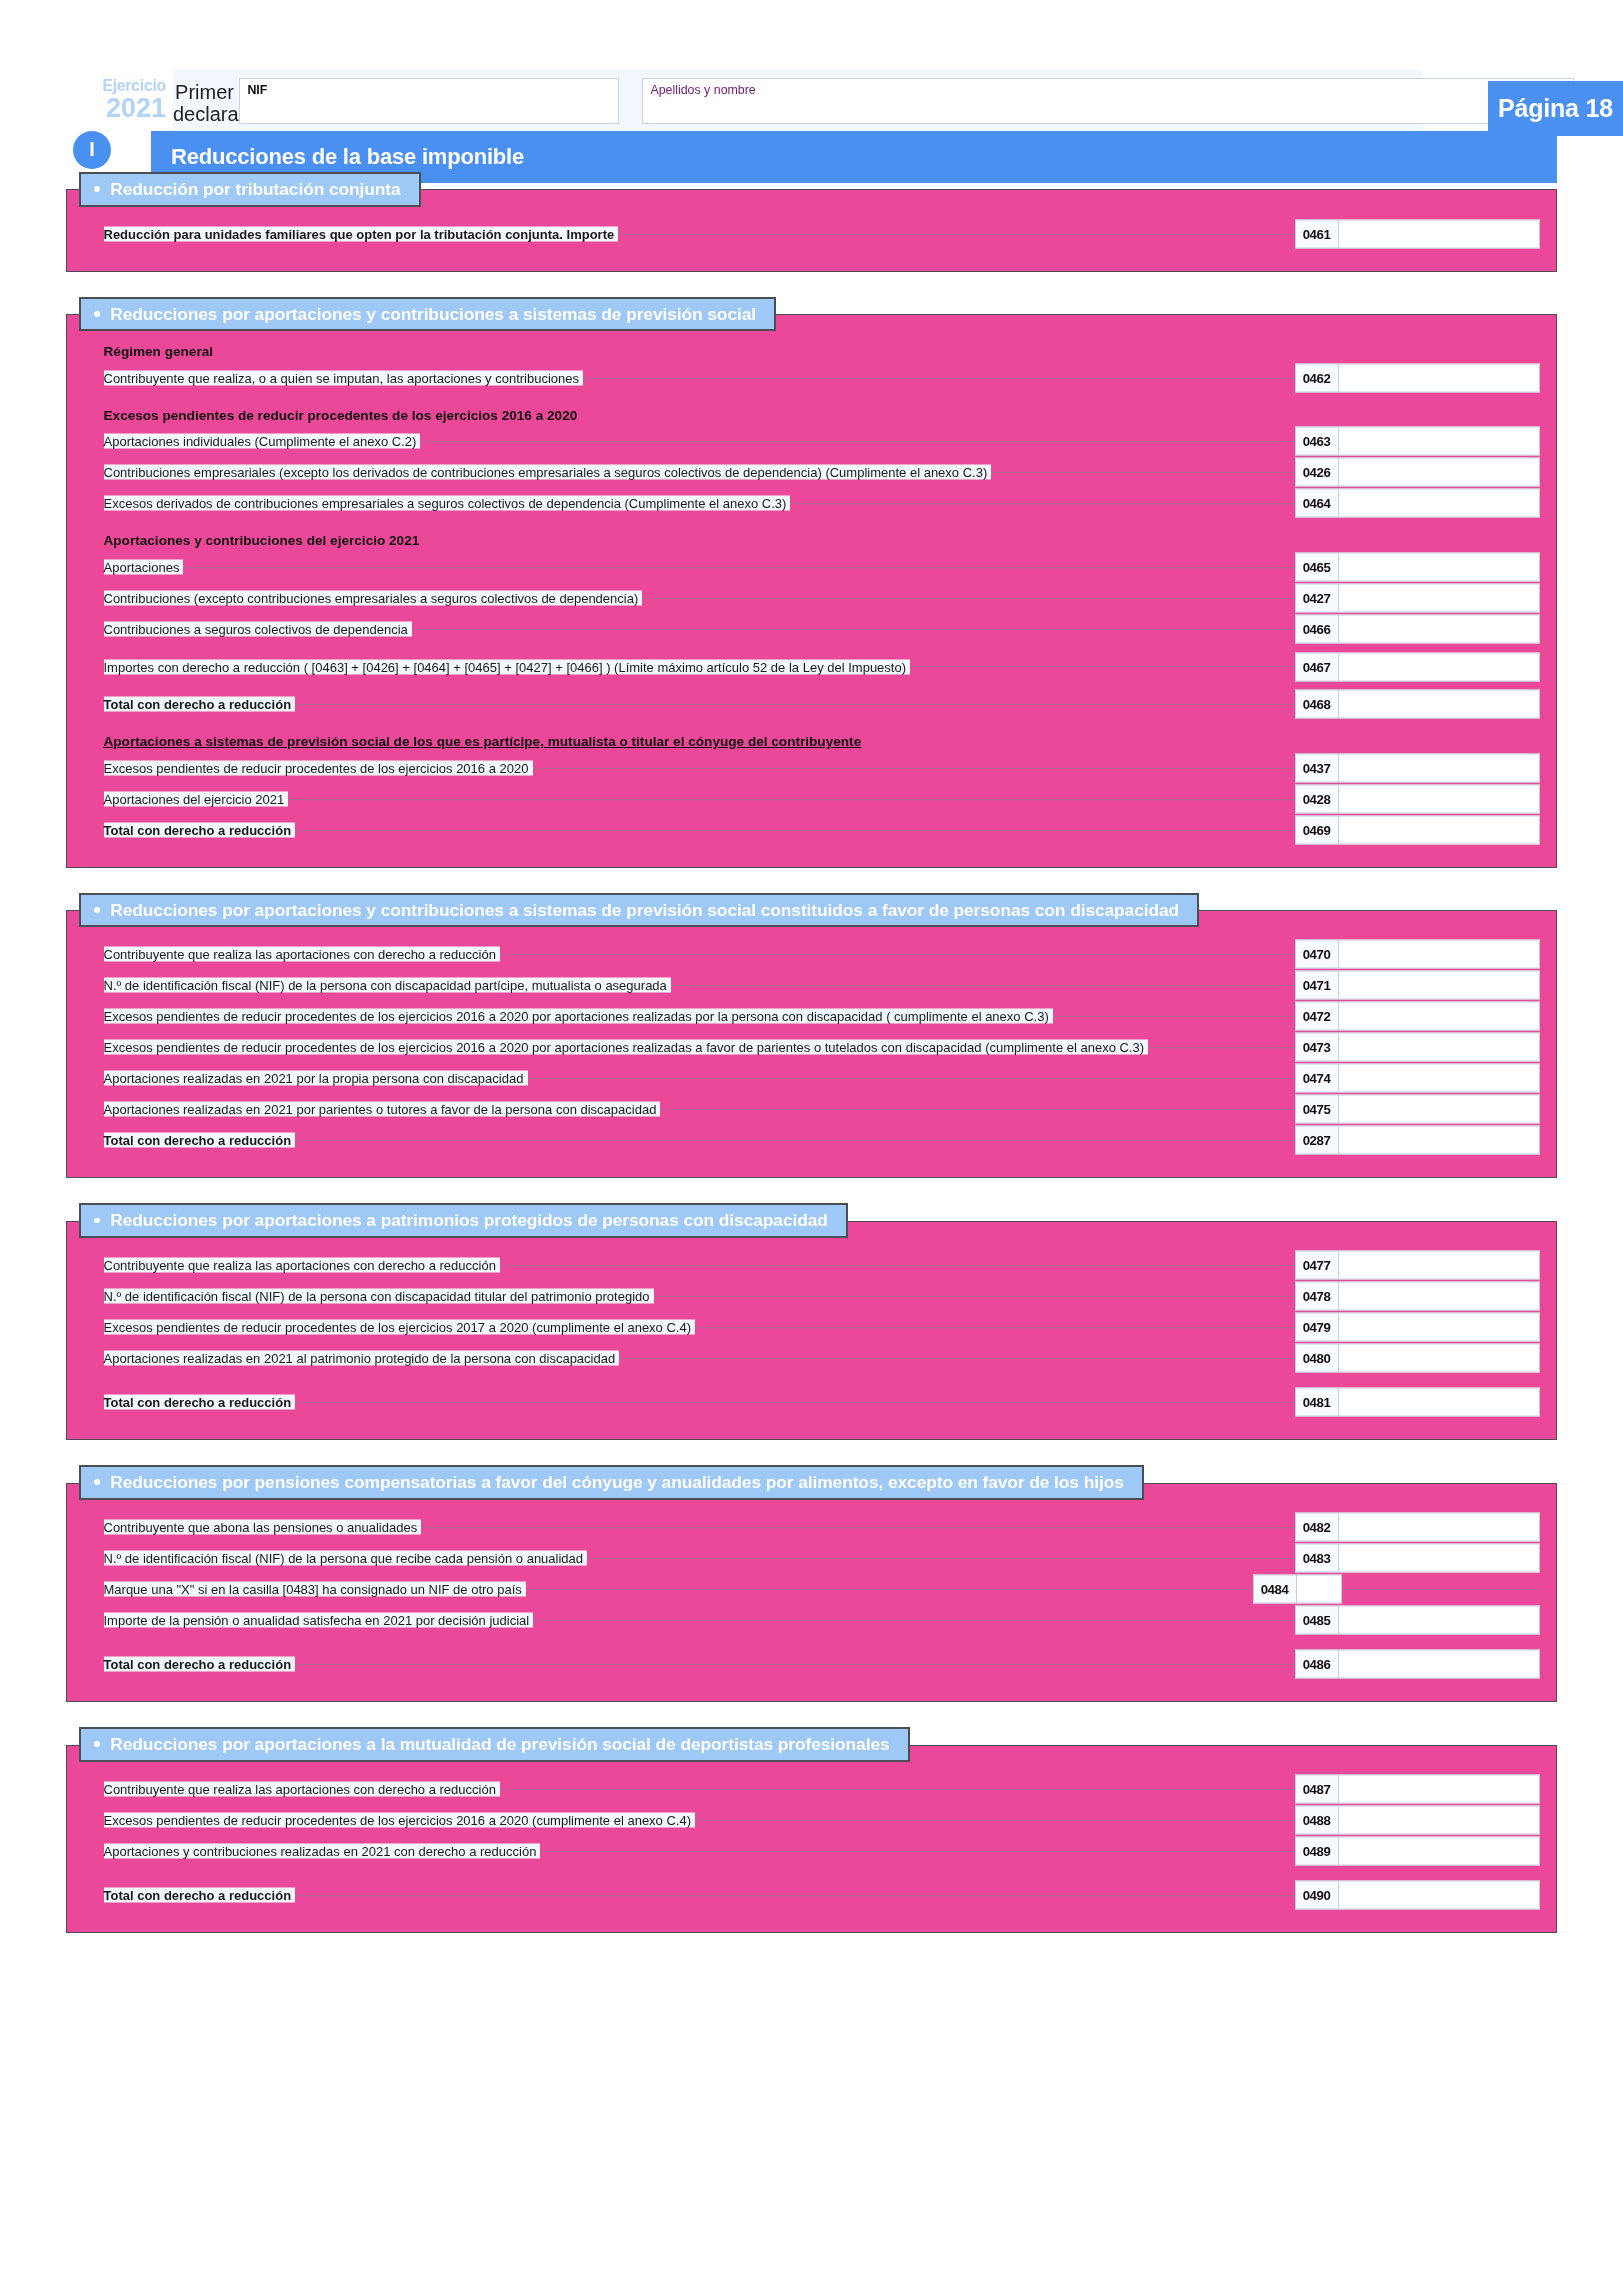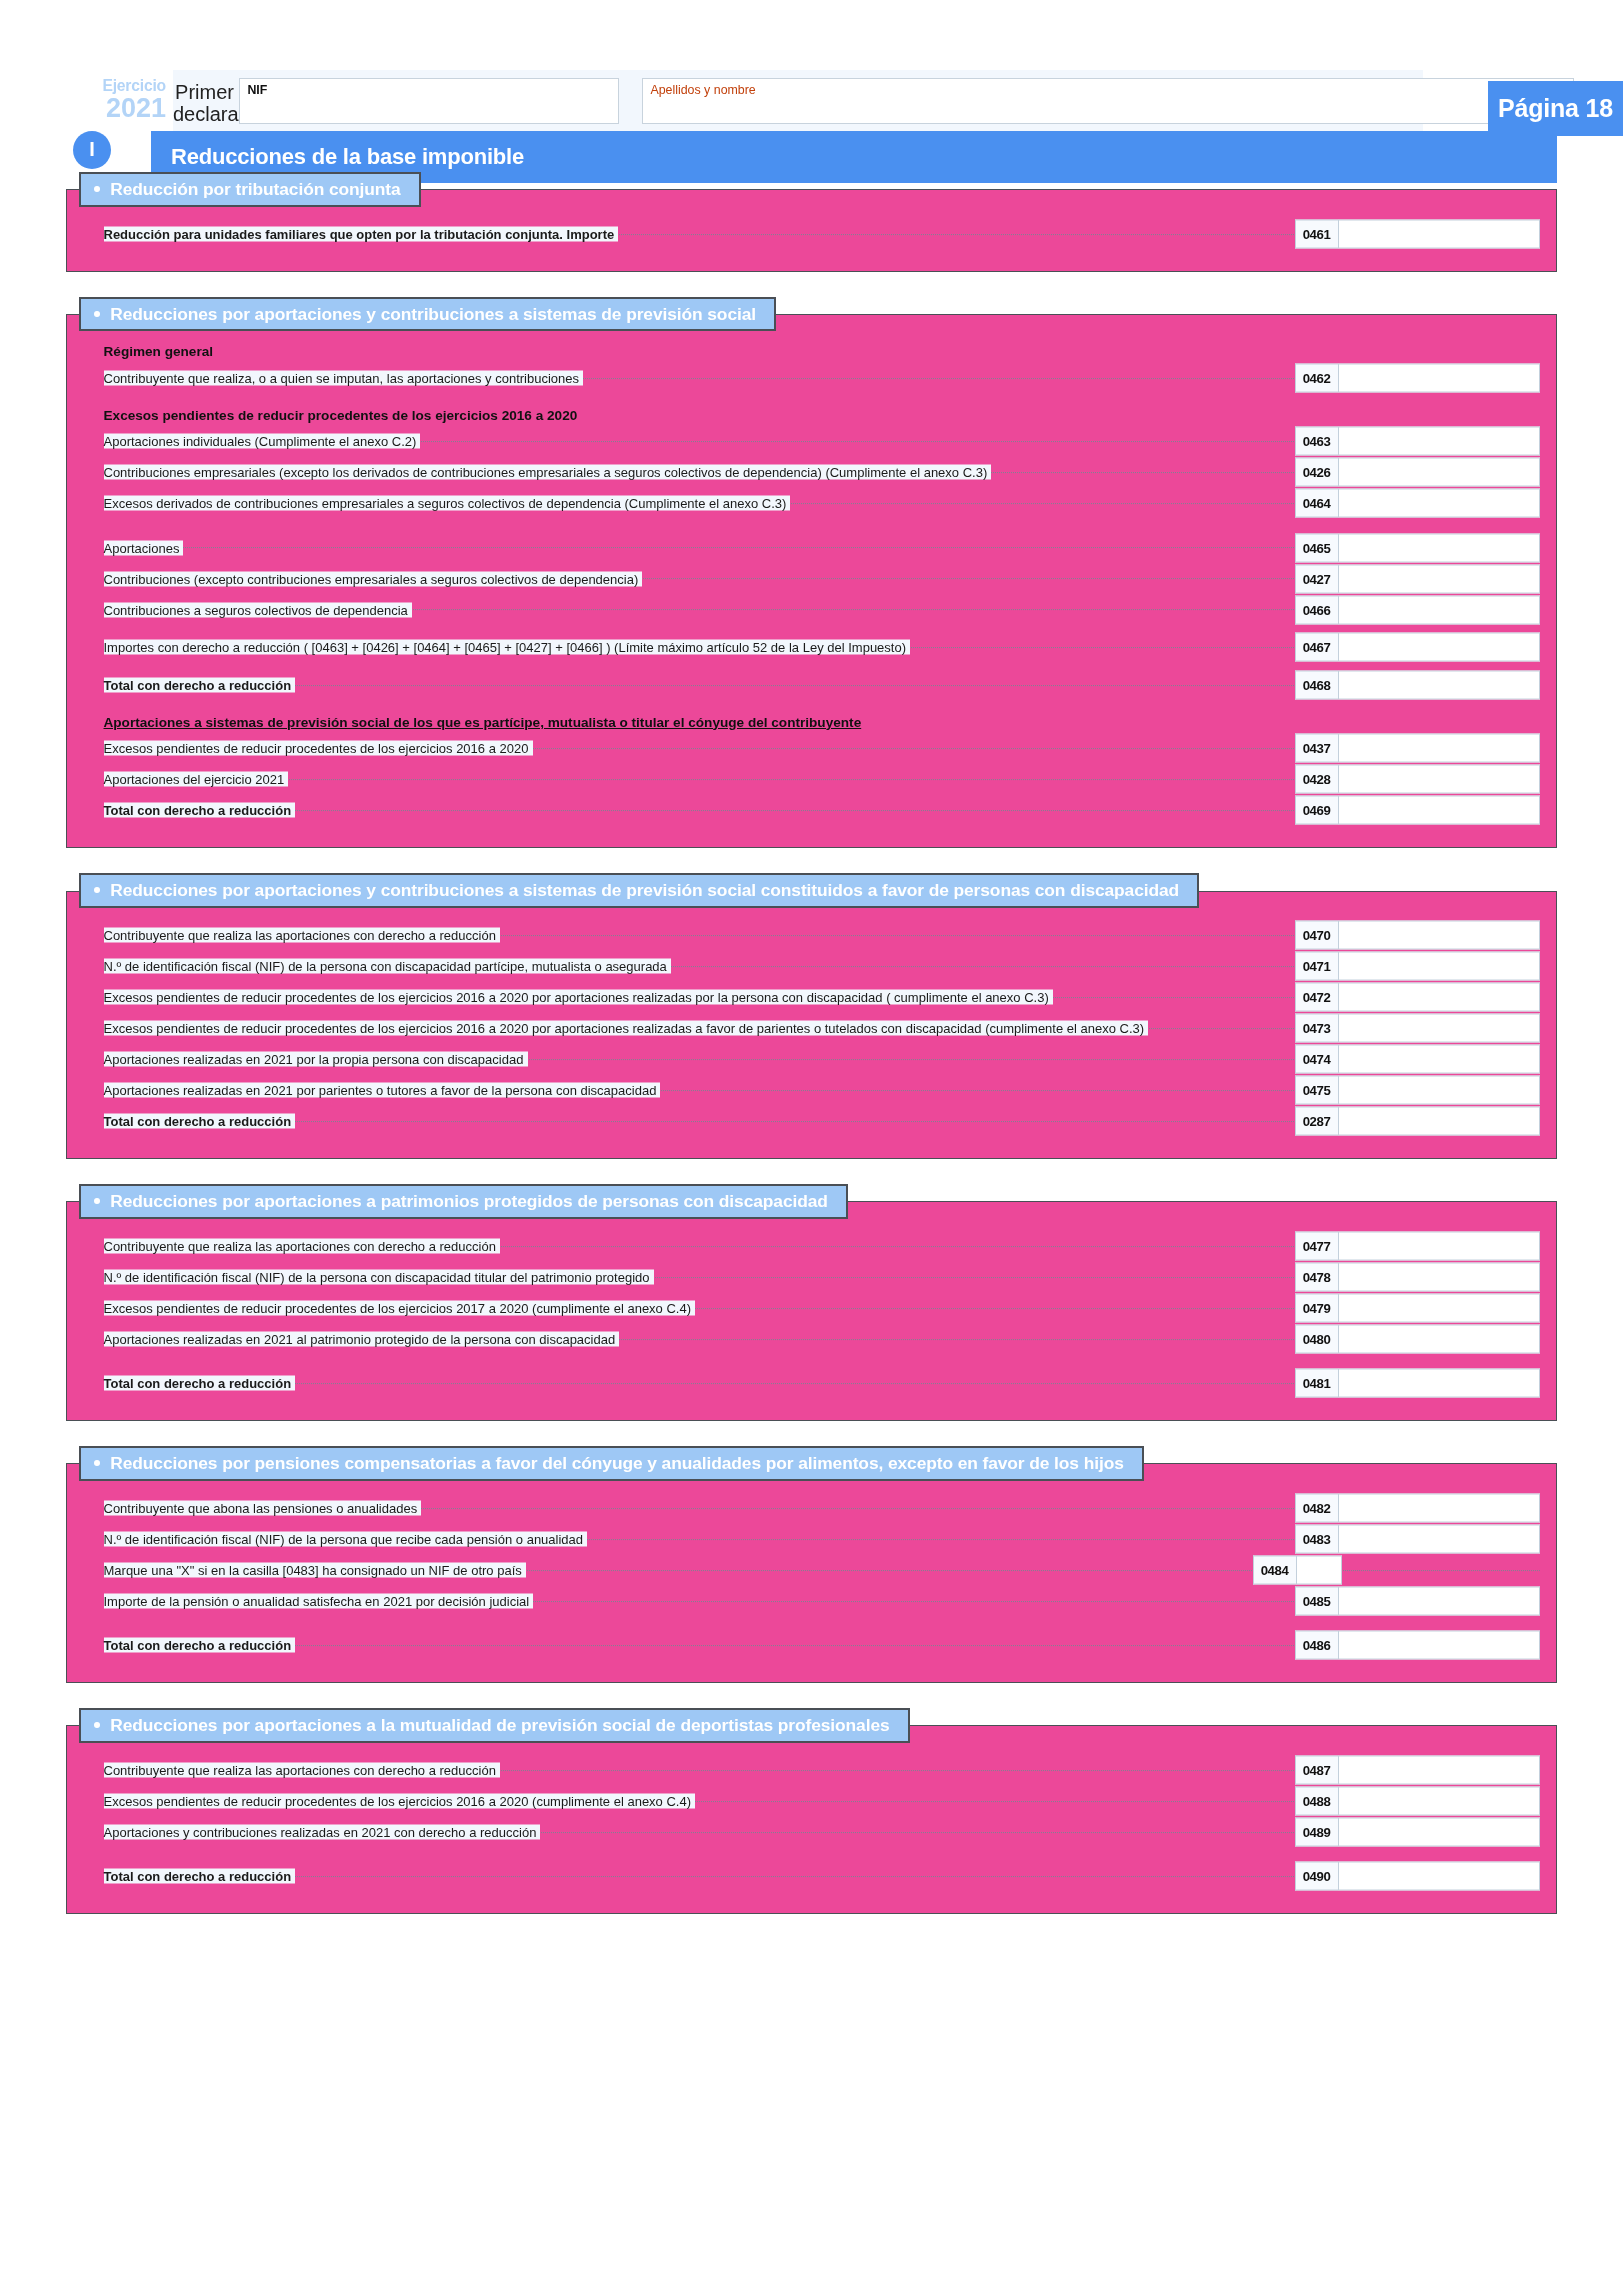--- a/index.html
+++ b/index.html
@@ -60,21 +60,21 @@
   }
   .fieldbox .cap{
     position:absolute;
     left:7.4px; top:3.3px;
     font-size:12.4px;
     color:#111;
     font-weight:bold;
   }
   .nif-box{left:66px; top:8.3px; width:380px; height:46px;}
   .nombre-box{left:469px; top:8.3px; width:932px; height:46px;}
-  .nombre-box .cap{font-weight:normal;font-size:12.4px;color:#c2410c;}
+  .nombre-box .cap{font-weight:normal;font-size:12.4px;color:#701a75;}
 
   .pagina{
     position:absolute;
     right:0; top:41px;
     width:135px; height:55px;
     background:#4a90f0;
     color:#fff;
     font-weight:bold;
     font-size:25px;
     display:flex;
@@ -308,20 +308,21 @@
           </div>
           <div class="row">
             <div class="leader"></div>
             <div class="rowtext"><span class="t">Excesos derivados de contribuciones empresariales a seguros colectivos de dependencia  (Cumplimente el anexo C.3)</span></div>
             <div class="nf">
               <div class="code">0464</div>
               <div class="inp"></div>
             </div>
           </div>
           <div class="sp"></div>
+          <div class="subhead">Aportaciones y contribuciones del ejercicio 2021</div>
           <div class="row">
             <div class="leader"></div>
             <div class="rowtext"><span class="t">Aportaciones </span></div>
             <div class="nf">
               <div class="code">0465</div>
               <div class="inp"></div>
             </div>
           </div>
           <div class="row">
             <div class="leader"></div>

